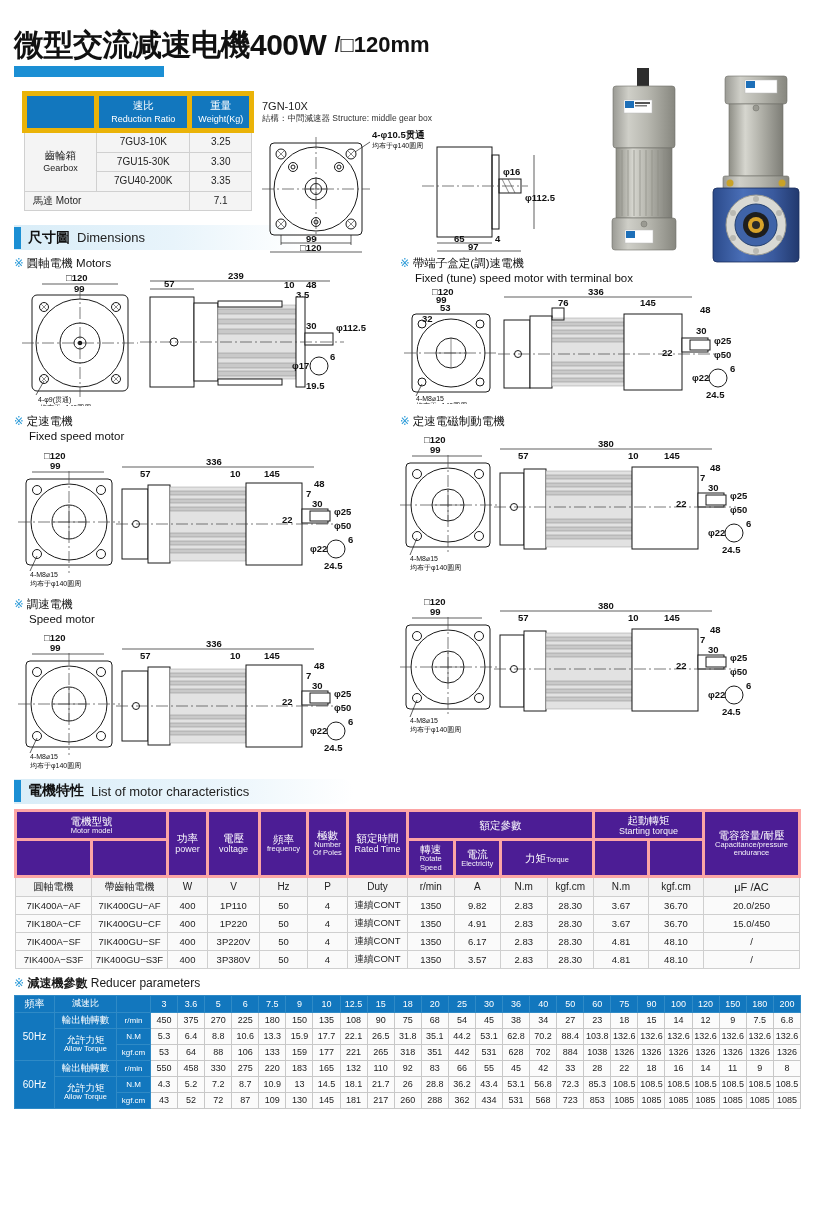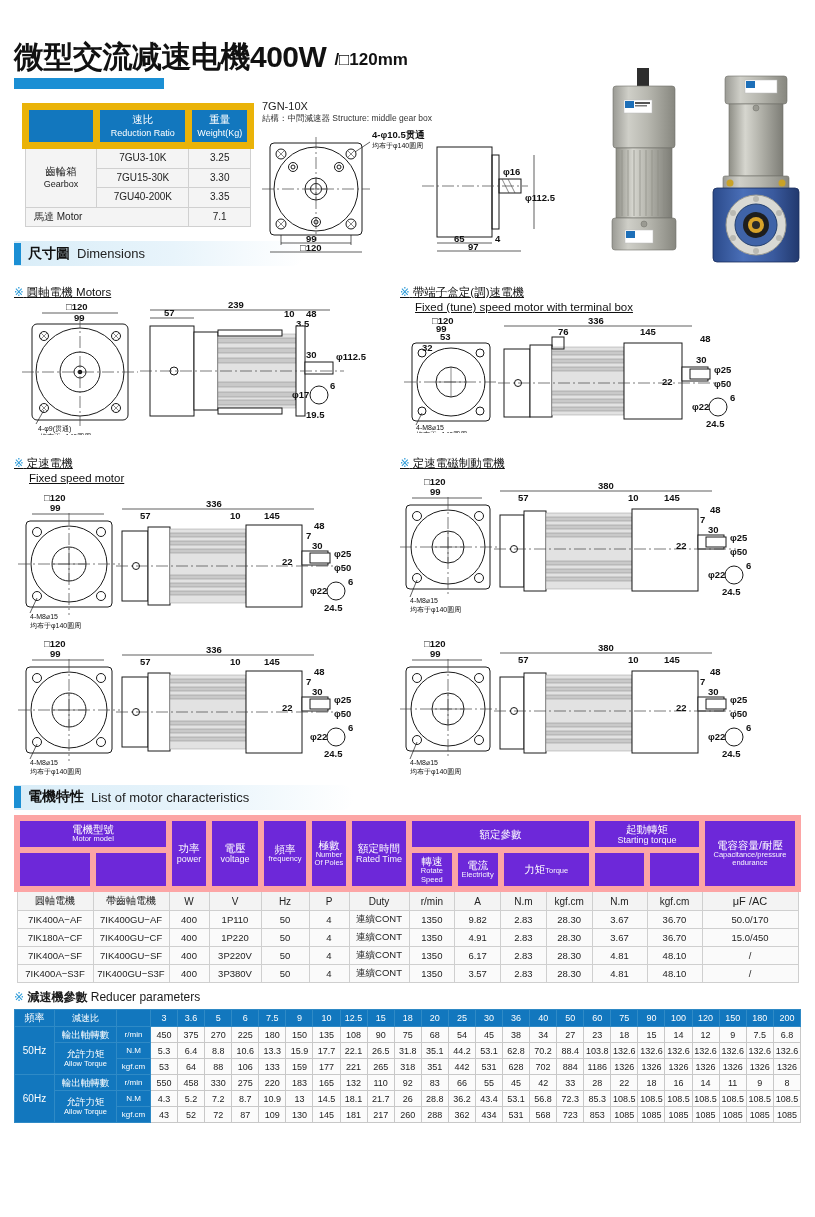--- a/index.html
+++ b/index.html
@@ -5,60 +5,60 @@
   * { box-sizing: border-box; }
   html, body { margin:0; padding:0; }
   body {
     width: 815px; height: 1217px;
     background: #ffffff;
     font-family: "Liberation Sans", "DejaVu Sans", sans-serif;
     color: #1a1a1a;
     position: relative;
     overflow: hidden;
   }
-  .page { position:relative; width:815px; height:951px; padding:12px 14px; }
+  .page { position:relative; width:815px; height:951px; padding:0 14px; }
 
   
   .title-row { padding-top:30px; display:flex; align-items:flex-end; gap:8px; }
   .title-cn { font-size:30px; font-weight:bold; letter-spacing:-0.5px; color:#111; line-height:1; }
-  .title-model { font-size:17px; font-weight:bold; color:#111; padding-bottom:2px; }
+  .title-model { font-size:22px; font-weight:bold; color:#111; padding-bottom:2px; }
   .subtitle-row { display:flex; align-items:center; gap:8px; margin-top:6px; }
   .blue-bar { width:150px; height:11px; background:#1b8fd4; }
   .subtitle-en { font-size:20px; color:#1b8fd4; letter-spacing:0.2px; }
 
   
   .wt-table { border-collapse:collapse; margin-top:14px; margin-left:8px; width:232px; }
   .wt-table td, .wt-table th {
     border:1px solid #ffffff; text-align:center; font-size:10px; padding:3px 2px;
     background:#f4f4f4; color:#222; line-height:1.25;
   }
   .wt-table th { background:#1277be; color:#fff; font-weight:normal; height:32px; }
   .wt-table td.lbl { background:#f4f4f4; }
   .wt-table .cn { font-size:10.5px; }
   .wt-table .en { font-size:9px; }
   .wt-table td { border:1px solid #d0d0d0; }
-  .wt-table th { border:7px solid #eab308; }
+  .wt-table th { border:5px solid #eab308; }
 
   
   .gn-block { position:absolute; left:262px; top:100px; width:300px; }
   .gn-title { font-size:11px; color:#222; }
   .gn-sub { font-size:8.5px; color:#333; margin-top:1px; }
 
   
   .sec-head {
     margin-top:10px; height:25px; display:flex; align-items:center; gap:7px;
     background: linear-gradient(to right, #d9edf8 0%, #e8f4fb 55%, #ffffff 100%);
     border-radius:0 13px 13px 0; width:290px; padding-left:0;
   }
   .sec-head .tick { width:7px; height:22px; background:#1b8fd4; }
   .sec-head .cn { font-size:14px; font-weight:bold; color:#111; }
   .sec-head .en { font-size:13px; color:#222; }
 
   
-  .dw-label { margin-top:19px; font-size:11.5px; color:#111; line-height:1.32;text-decoration:underline; }
+  .dw-label { margin-top:6px; font-size:11.5px; color:#111; line-height:1.32; }
   .dw-label .star { color:#2a9ad8; }
   .dw-label .en { display:block; padding-left:15px; }
   svg { display:block; }
   .ln { stroke:#1a1a1a; fill:none; stroke-width:1; }
   .ln-thin { stroke:#3a3a3a; fill:none; stroke-width:0.6; }
   .dim { stroke:#1a1a1a; fill:none; stroke-width:0.7; }
   .ctr { stroke:#444; fill:none; stroke-width:0.7; stroke-dasharray:12 3 2 3; }
   .fillw { fill:#ffffff; stroke:#1a1a1a; stroke-width:1; }
   .hatch { fill:#c9c9c9; stroke:#8a8a8a; stroke-width:0.5; }
   .hatch2 { fill:#e2e2e2; stroke:#9a9a9a; stroke-width:0.5; }
@@ -67,21 +67,21 @@
 
   
   .photos { position:absolute; right:6px; top:58px; width:216px; height:230px; }
 
   
   .ch-table { border-collapse:collapse; width:787px; margin-top:5px; table-layout:fixed; }
   .ch-table th, .ch-table td {
     border:1px solid #cfcfcf; text-align:center; font-size:9.5px; padding:2px 1px;
     background:#fafafa; color:#222;
   }
-  .ch-table thead th { background:#6d28d9; color:#ffffff; border:6px solid #fca5a5; font-weight:normal; }
+  .ch-table thead th { background:#4c1d95; color:#ffffff; border:3px solid #fca5a5; font-weight:normal; }
   .ch-table thead th.sub { background:#f3f3f3; color:#222; border:1px solid #cfcfcf; font-size:10px; }
   .hdr-cn { font-size:10.5px; display:block; line-height:1.15; }
   .hdr-en { font-size:7.5px; display:block; line-height:1.15; opacity:0.95; }
   .hdr-en.big { font-size:9px; }
   .ch-table tbody td { height:17px; }
 
   
   .rd-wrap { margin-top:6px; }
   .rd-title { font-size:12px; margin-bottom:3px; }
   .rd-title .star { color:#2a9ad8; }
@@ -544,20 +544,25 @@
         <circle cx="334" cy="104" r="9" class="ln"></circle>
         <text class="tb" x="308" y="107">φ22</text>
         <text class="tb" x="346" y="98">6</text>
         <text class="tb" x="322" y="124">24.5</text>
       </svg>
     </div>
   </div>
 
   <div style="display:flex; gap:4px; margin-top:-4px;">
     <div style="width:382px">
+      <div class="dw-label">
+        <span class="star">※</span>
+        <span>調速電機</span>
+        <span class="en">Speed motor</span>
+      </div>
       <svg width="382" height="148" viewBox="0 0 382 148">
         <text class="tb" x="30" y="14">□120</text>
         <text class="tb" x="36" y="24">99</text>
         <line x1="18" y1="27" x2="90" y2="27" class="dim"></line>
         <rect x="12" y="34" width="86" height="86" rx="4" class="ln"></rect>
         <circle cx="55" cy="77" r="38" class="ln"></circle>
         <circle cx="55" cy="77" r="17" class="ln"></circle>
         <line x1="55" y1="60" x2="55" y2="94" class="ln-thin"></line>
         <line x1="38" y1="77" x2="72" y2="77" class="ln-thin"></line>
         <g class="ln">
@@ -748,21 +753,21 @@
         <td>1P110</td>
         <td>50</td>
         <td>4</td>
         <td>連續CONT</td>
         <td>1350</td>
         <td>9.82</td>
         <td>2.83</td>
         <td>28.30</td>
         <td>3.67</td>
         <td>36.70</td>
-        <td>50.0/170</td>
+        <td>20.0/250</td>
       </tr>
       <tr>
         <td>7IK180A−CF</td>
         <td>7IK400GU−CF</td>
         <td>400</td>
         <td>1P220</td>
         <td>50</td>
         <td>4</td>
         <td>連續CONT</td>
         <td>1350</td>
@@ -921,21 +926,21 @@
           <td>177</td>
           <td>221</td>
           <td>265</td>
           <td>318</td>
           <td>351</td>
           <td>442</td>
           <td>531</td>
           <td>628</td>
           <td>702</td>
           <td>884</td>
-          <td>1186</td>
+          <td>1038</td>
           <td>1326</td>
           <td>1326</td>
           <td>1326</td>
           <td>1326</td>
           <td>1326</td>
           <td>1326</td>
           <td>1326</td>
         </tr>
 
         <tr>

